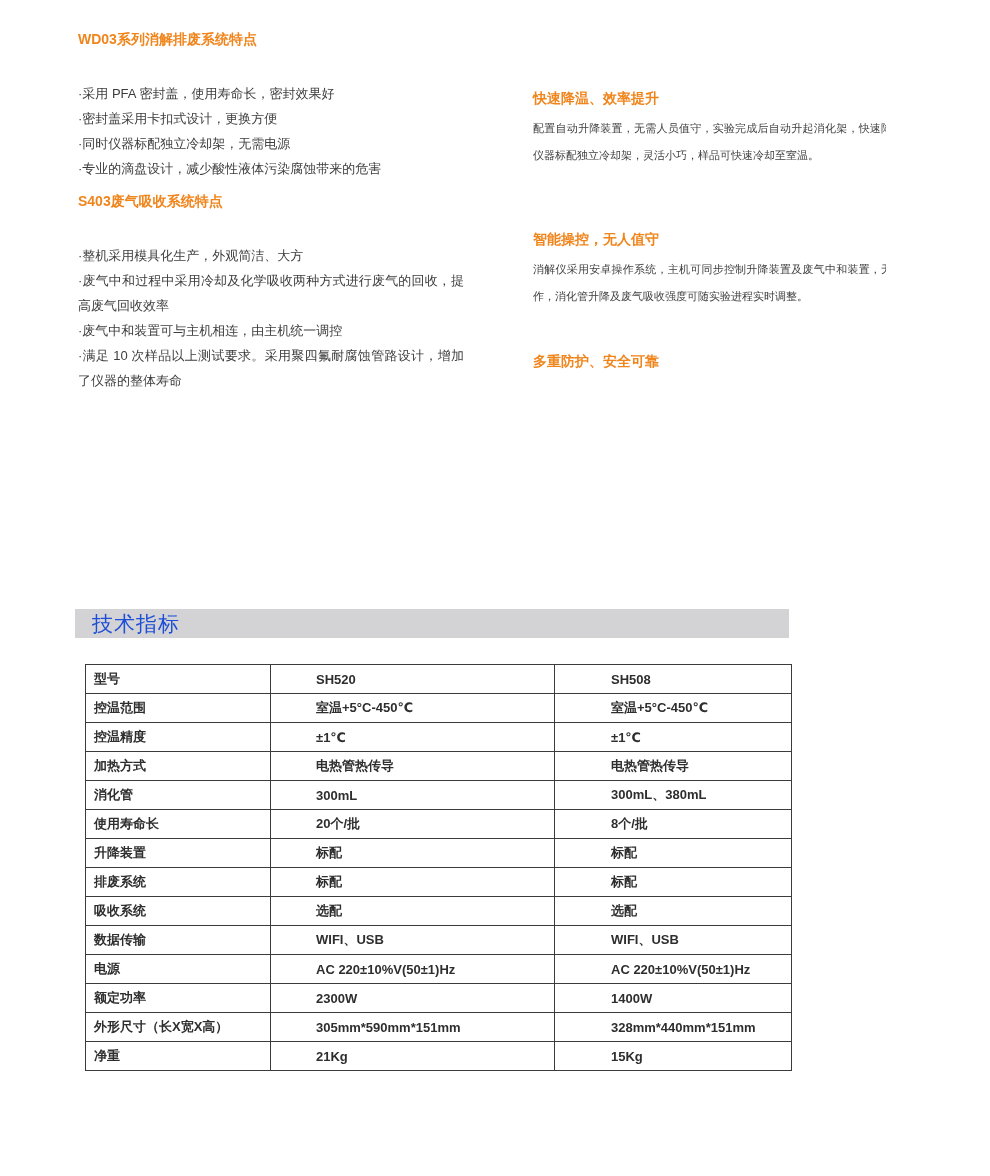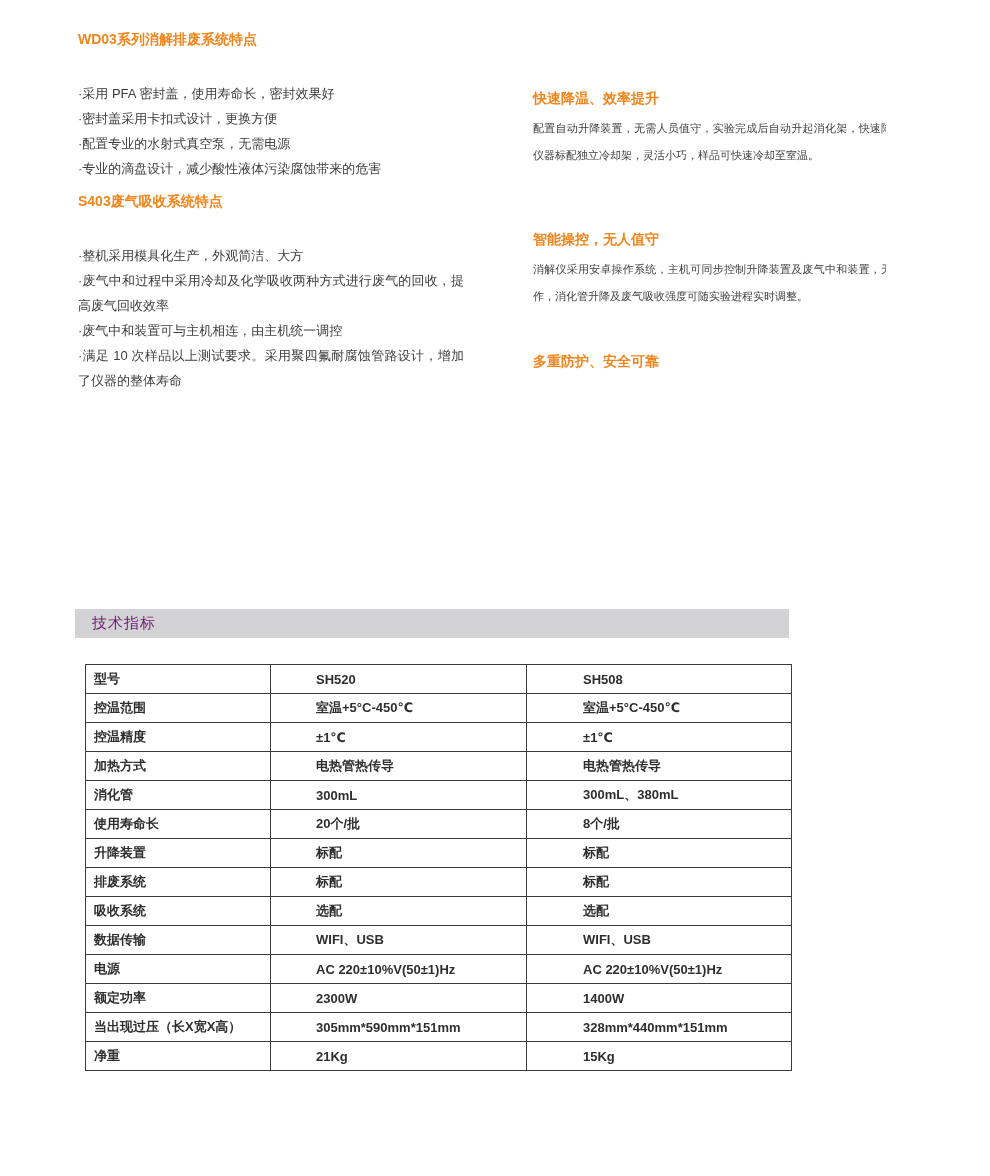--- a/index.html
+++ b/index.html
@@ -18,47 +18,47 @@
   .rs{left:533px;width:404px;}
   .rs1{top:89px;}
   .rs2{top:230px;}
   .rs3{top:352px;}
   .rs .body{margin-top:7px;font-size:11px;line-height:27px;text-align:justify;
             color:#404040;font-weight:500;}
   
   .spec-header{position:absolute;left:75px;top:609px;width:714px;height:29px;
                background:#d3d3d5;display:flex;align-items:center;box-sizing:border-box;
                padding-left:17px;}
-  .spec-header span{font-size:15px;color:#701a75;letter-spacing:1px;}
+  .spec-header span{font-size:21px;color:#1d4ed8;letter-spacing:1px;}
   
   .spec-table{position:absolute;left:85px;top:664px;width:705px;
               border-top:1px solid #3b3b3b;border-left:1px solid #3b3b3b;border-right:1px solid #3b3b3b;
               box-sizing:content-box;}
   .spec-row{display:grid;grid-template-columns:184px 256px 265px;height:29px;
             box-sizing:border-box;border-bottom:1px solid #3b3b3b;}
   .spec-cell{display:flex;align-items:center;font-size:13px;font-weight:600;color:#2e2e2e;
              box-sizing:border-box;white-space:nowrap;overflow:hidden;}
   .spec-cell.c1{padding-left:8px;}
   .spec-cell.c2{padding-left:45px;border-left:1px solid #3b3b3b;}
-  .spec-cell.c3{padding-left:56px;border-left:1px solid #3b3b3b;}
+  .spec-cell.c3{padding-left:56px;border-left:1px solid #3b3b3b;margin-left:28px;}
 </style>
 </head>
 <body>
 
 <div class="page">
 
   <section class="ls ls1">
     <h2 class="feat-title">WD03系列消解排废系统特点</h2>
     <div class="bullets">
 
         <div class="bullet">·采用 PFA 密封盖，使用寿命长，密封效果好</div>
 
         <div class="bullet">·密封盖采用卡扣式设计，更换方便</div>
 
-        <div class="bullet">·配置专业的水射式真空泵，无需电源</div>
+        <div class="bullet">·同时仪器标配独立冷却架，无需电源</div>
 
         <div class="bullet">·专业的滴盘设计，减少酸性液体污染腐蚀带来的危害</div>
       </div>
   </section>
 
   <section class="ls ls2">
     <h2 class="feat-title">S403废气吸收系统特点</h2>
     <div class="bullets">
 
         <div class="bullet">·整机采用模具化生产，外观简洁、大方</div>
@@ -157,21 +157,21 @@
         <div class="spec-cell c3">AC 220±10%V(50±1)Hz</div>
       </div>
 
       <div class="spec-row">
         <div class="spec-cell c1">额定功率</div>
         <div class="spec-cell c2">2300W</div>
         <div class="spec-cell c3">1400W</div>
       </div>
 
       <div class="spec-row">
-        <div class="spec-cell c1">当出现过压（长X宽X高）</div>
+        <div class="spec-cell c1">外形尺寸（长X宽X高）</div>
         <div class="spec-cell c2">305mm*590mm*151mm</div>
         <div class="spec-cell c3">328mm*440mm*151mm</div>
       </div>
 
       <div class="spec-row">
         <div class="spec-cell c1">净重</div>
         <div class="spec-cell c2">21Kg</div>
         <div class="spec-cell c3">15Kg</div>
       </div>
     </div>

